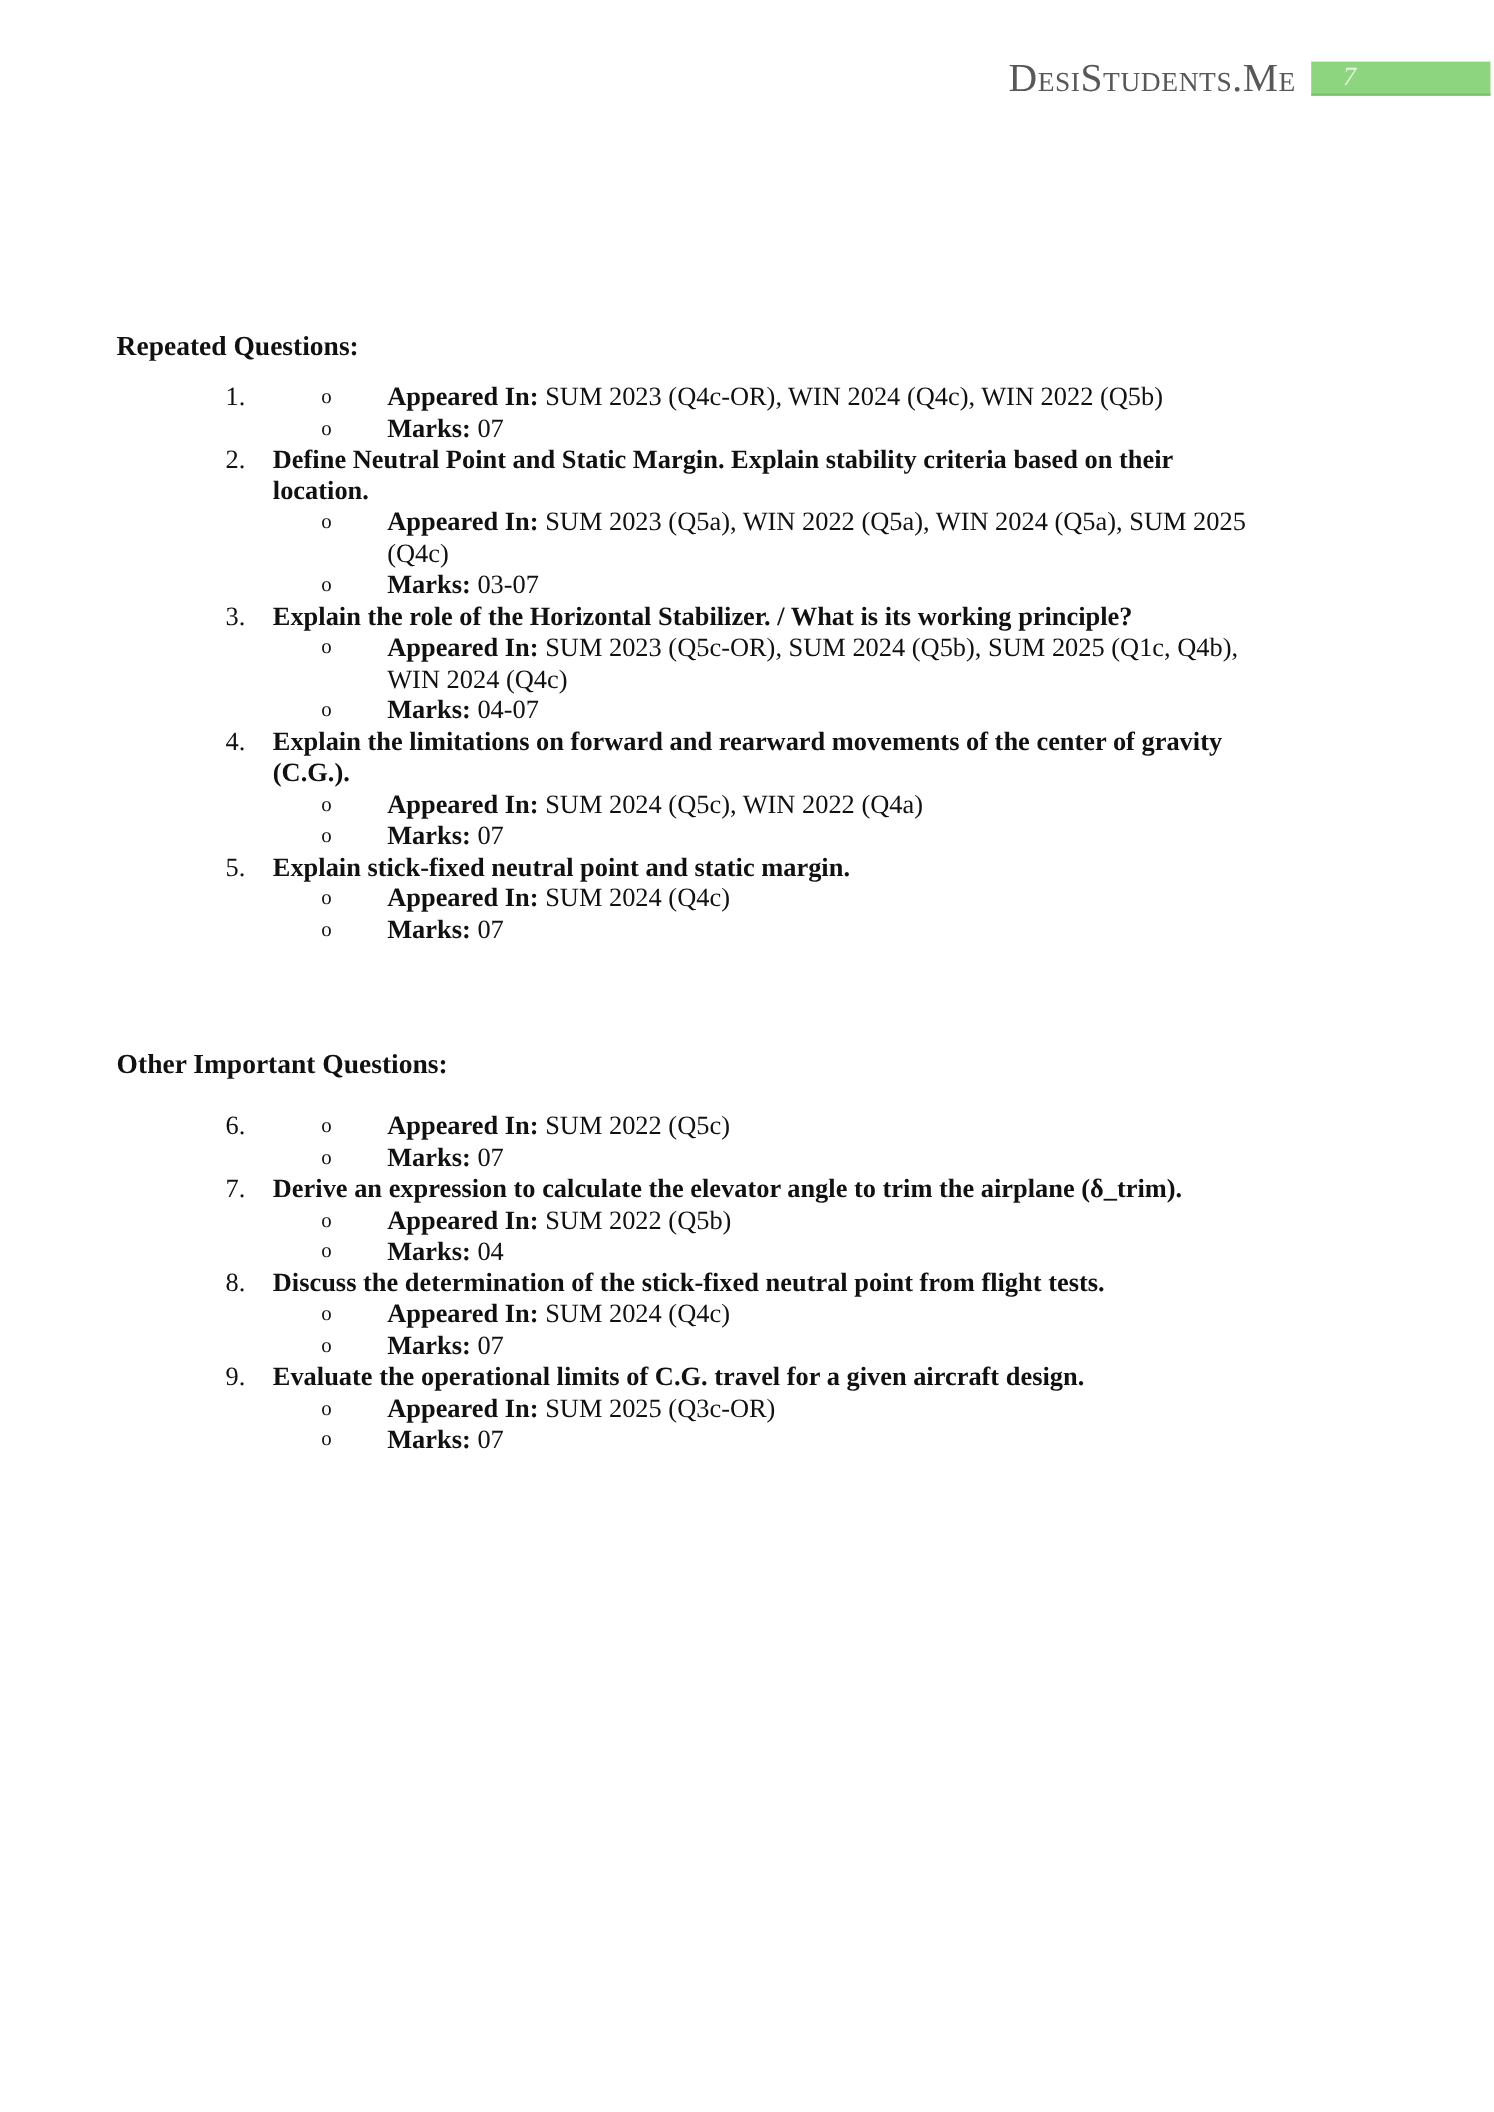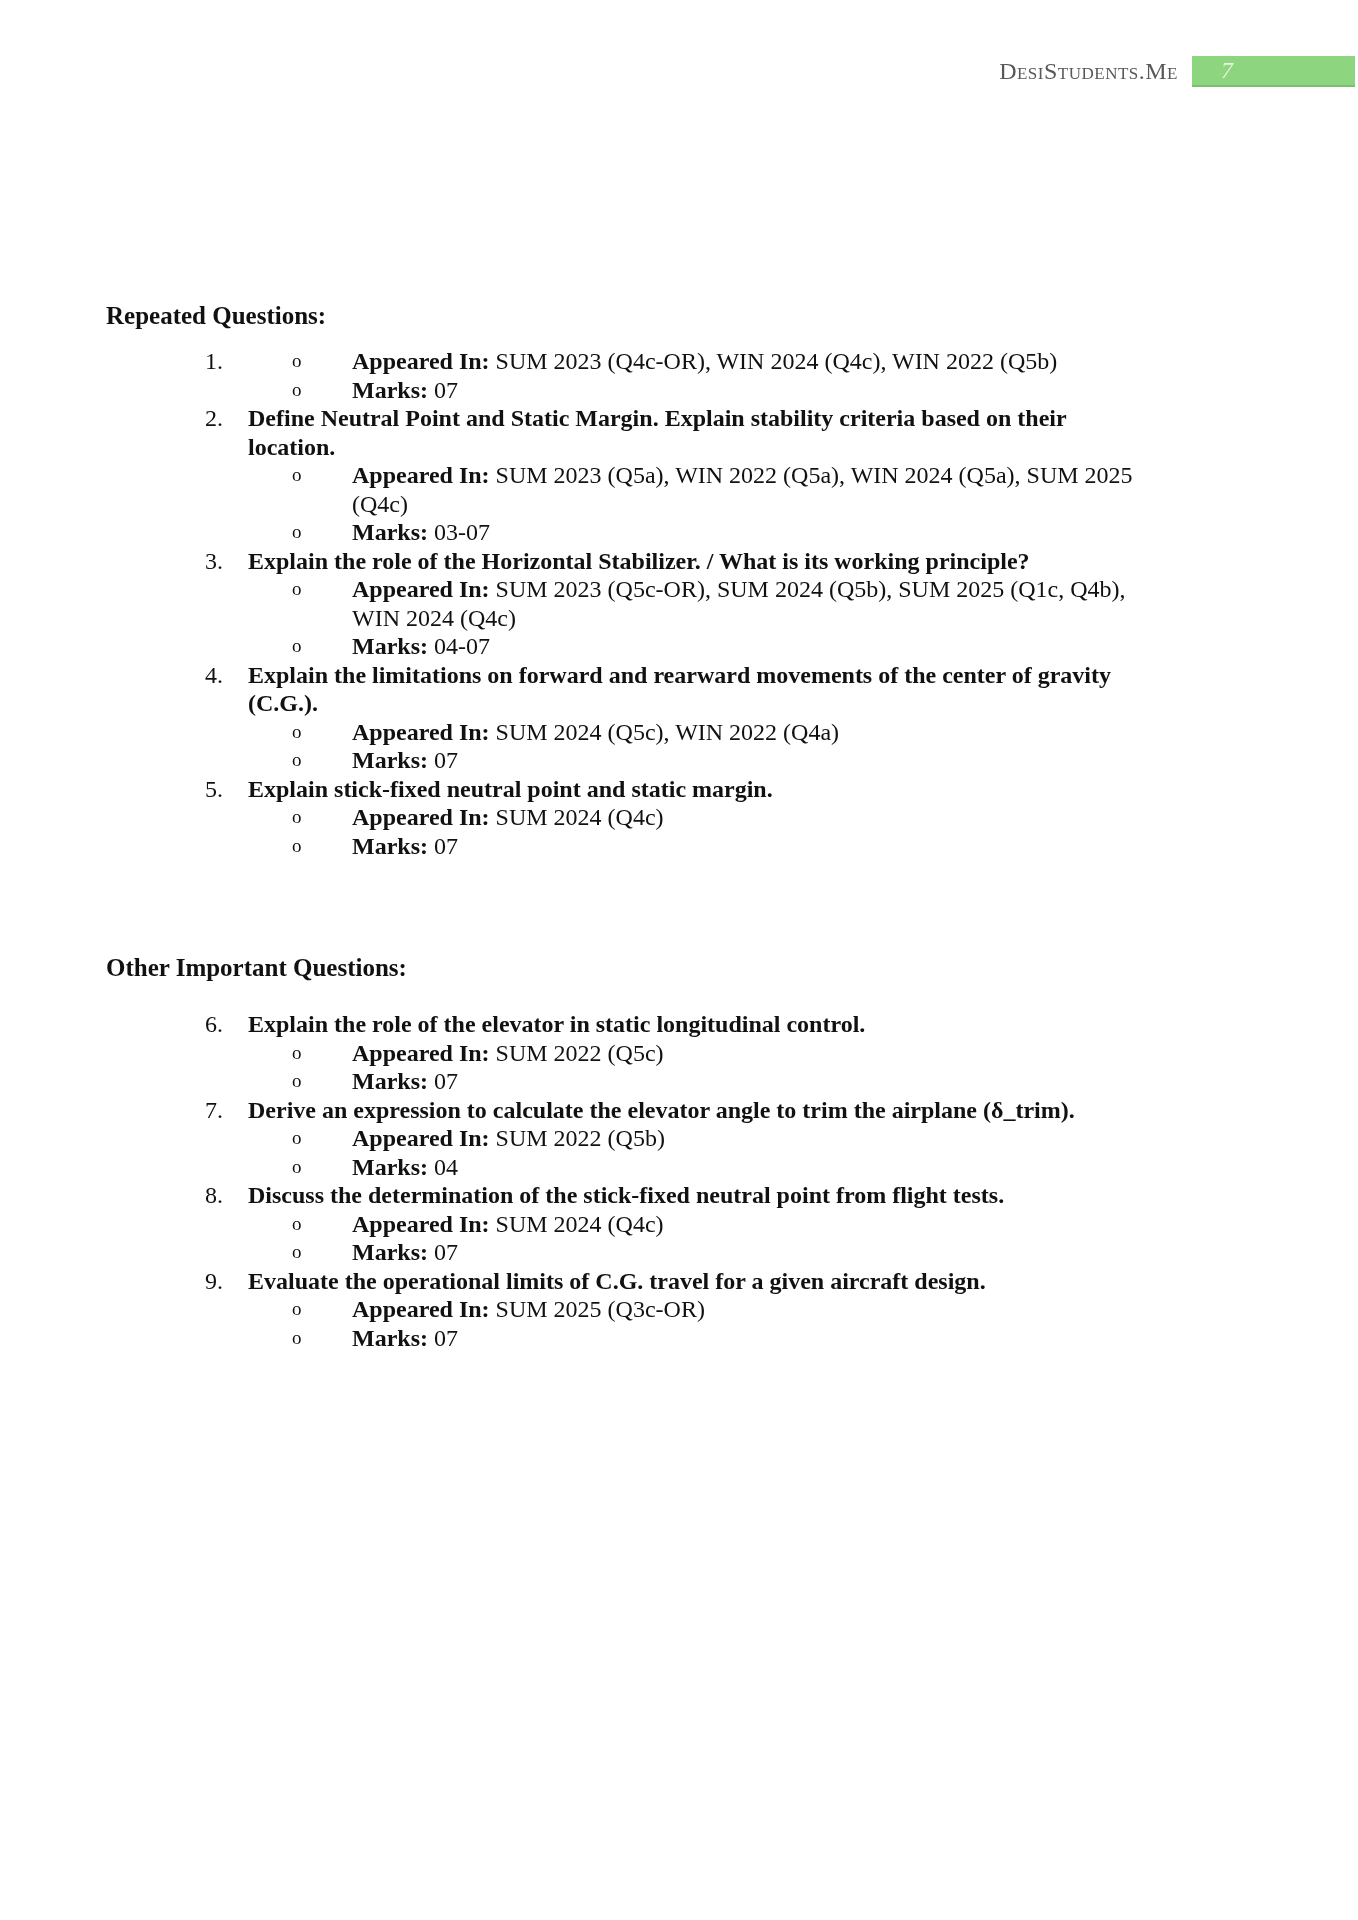--- a/index.html
+++ b/index.html
@@ -22,21 +22,21 @@
     position: absolute;
     top: 56px;
     left: 0;
     right: 0;
     display: flex;
     justify-content: flex-end;
     align-items: center;
   }
   .site-name {
     font-variant: small-caps;
-    font-size: 24px;
+    font-size: 36px;
     letter-spacing: 0.5px;
     color: #57585a;
     margin-right: 14px;
     line-height: 31px;
   }
   .page-badge {
     width: 163px;
     height: 31px;
     background: #8ed57f;
     border-bottom: 2px solid #7cc06d;
@@ -206,21 +206,20 @@
 
   </div>
 
   <div class="section-heading heading-2">Other Important Questions:</div>
 
   <div class="qlist-2">
 
     <div class="q-item">
       <div class="q-num">6.</div>
       <div class="q-body">
-        <div class="q-text">Explain the role of the elevator in static longitudinal control.</div>
         <div class="sub-row">
           <span class="sub-marker">o</span>
           <div class="sub-text"><b>Appeared In:</b> <span>SUM 2022 (Q5c)</span></div>
         </div>
         <div class="sub-row">
           <span class="sub-marker">o</span>
           <div class="sub-text"><b>Marks:</b> <span>07</span></div>
         </div>
       </div>
     </div>

